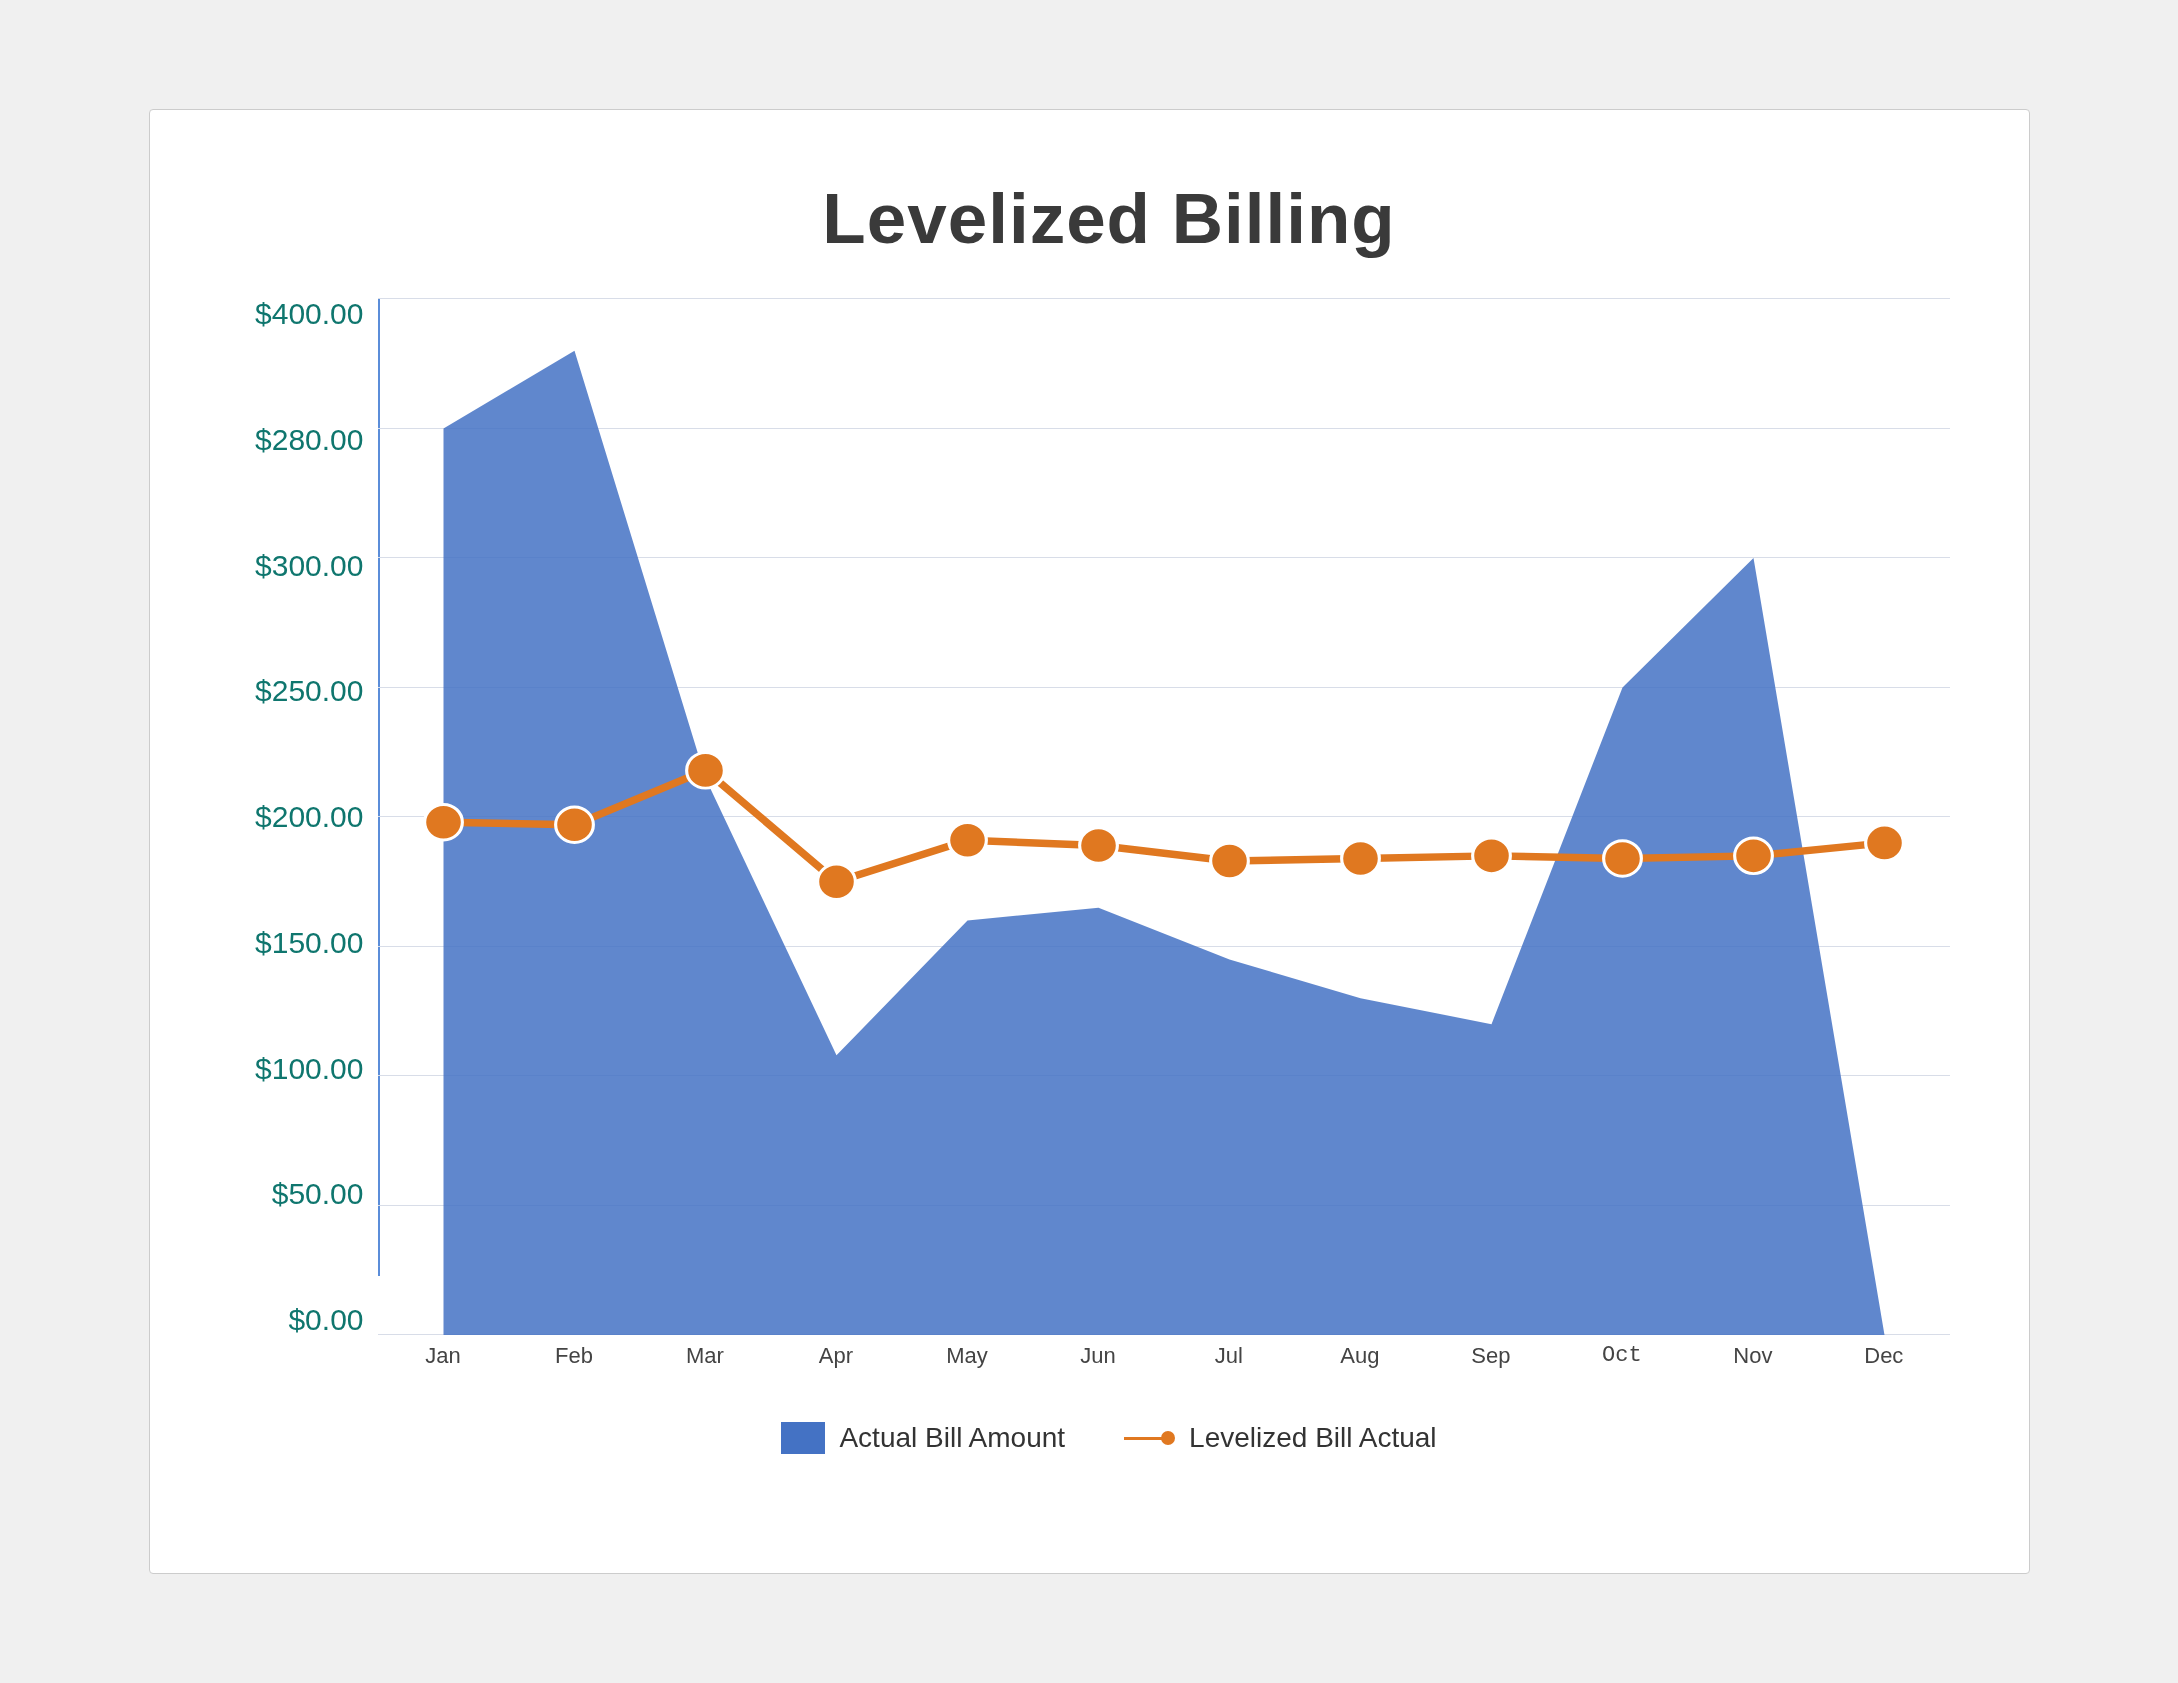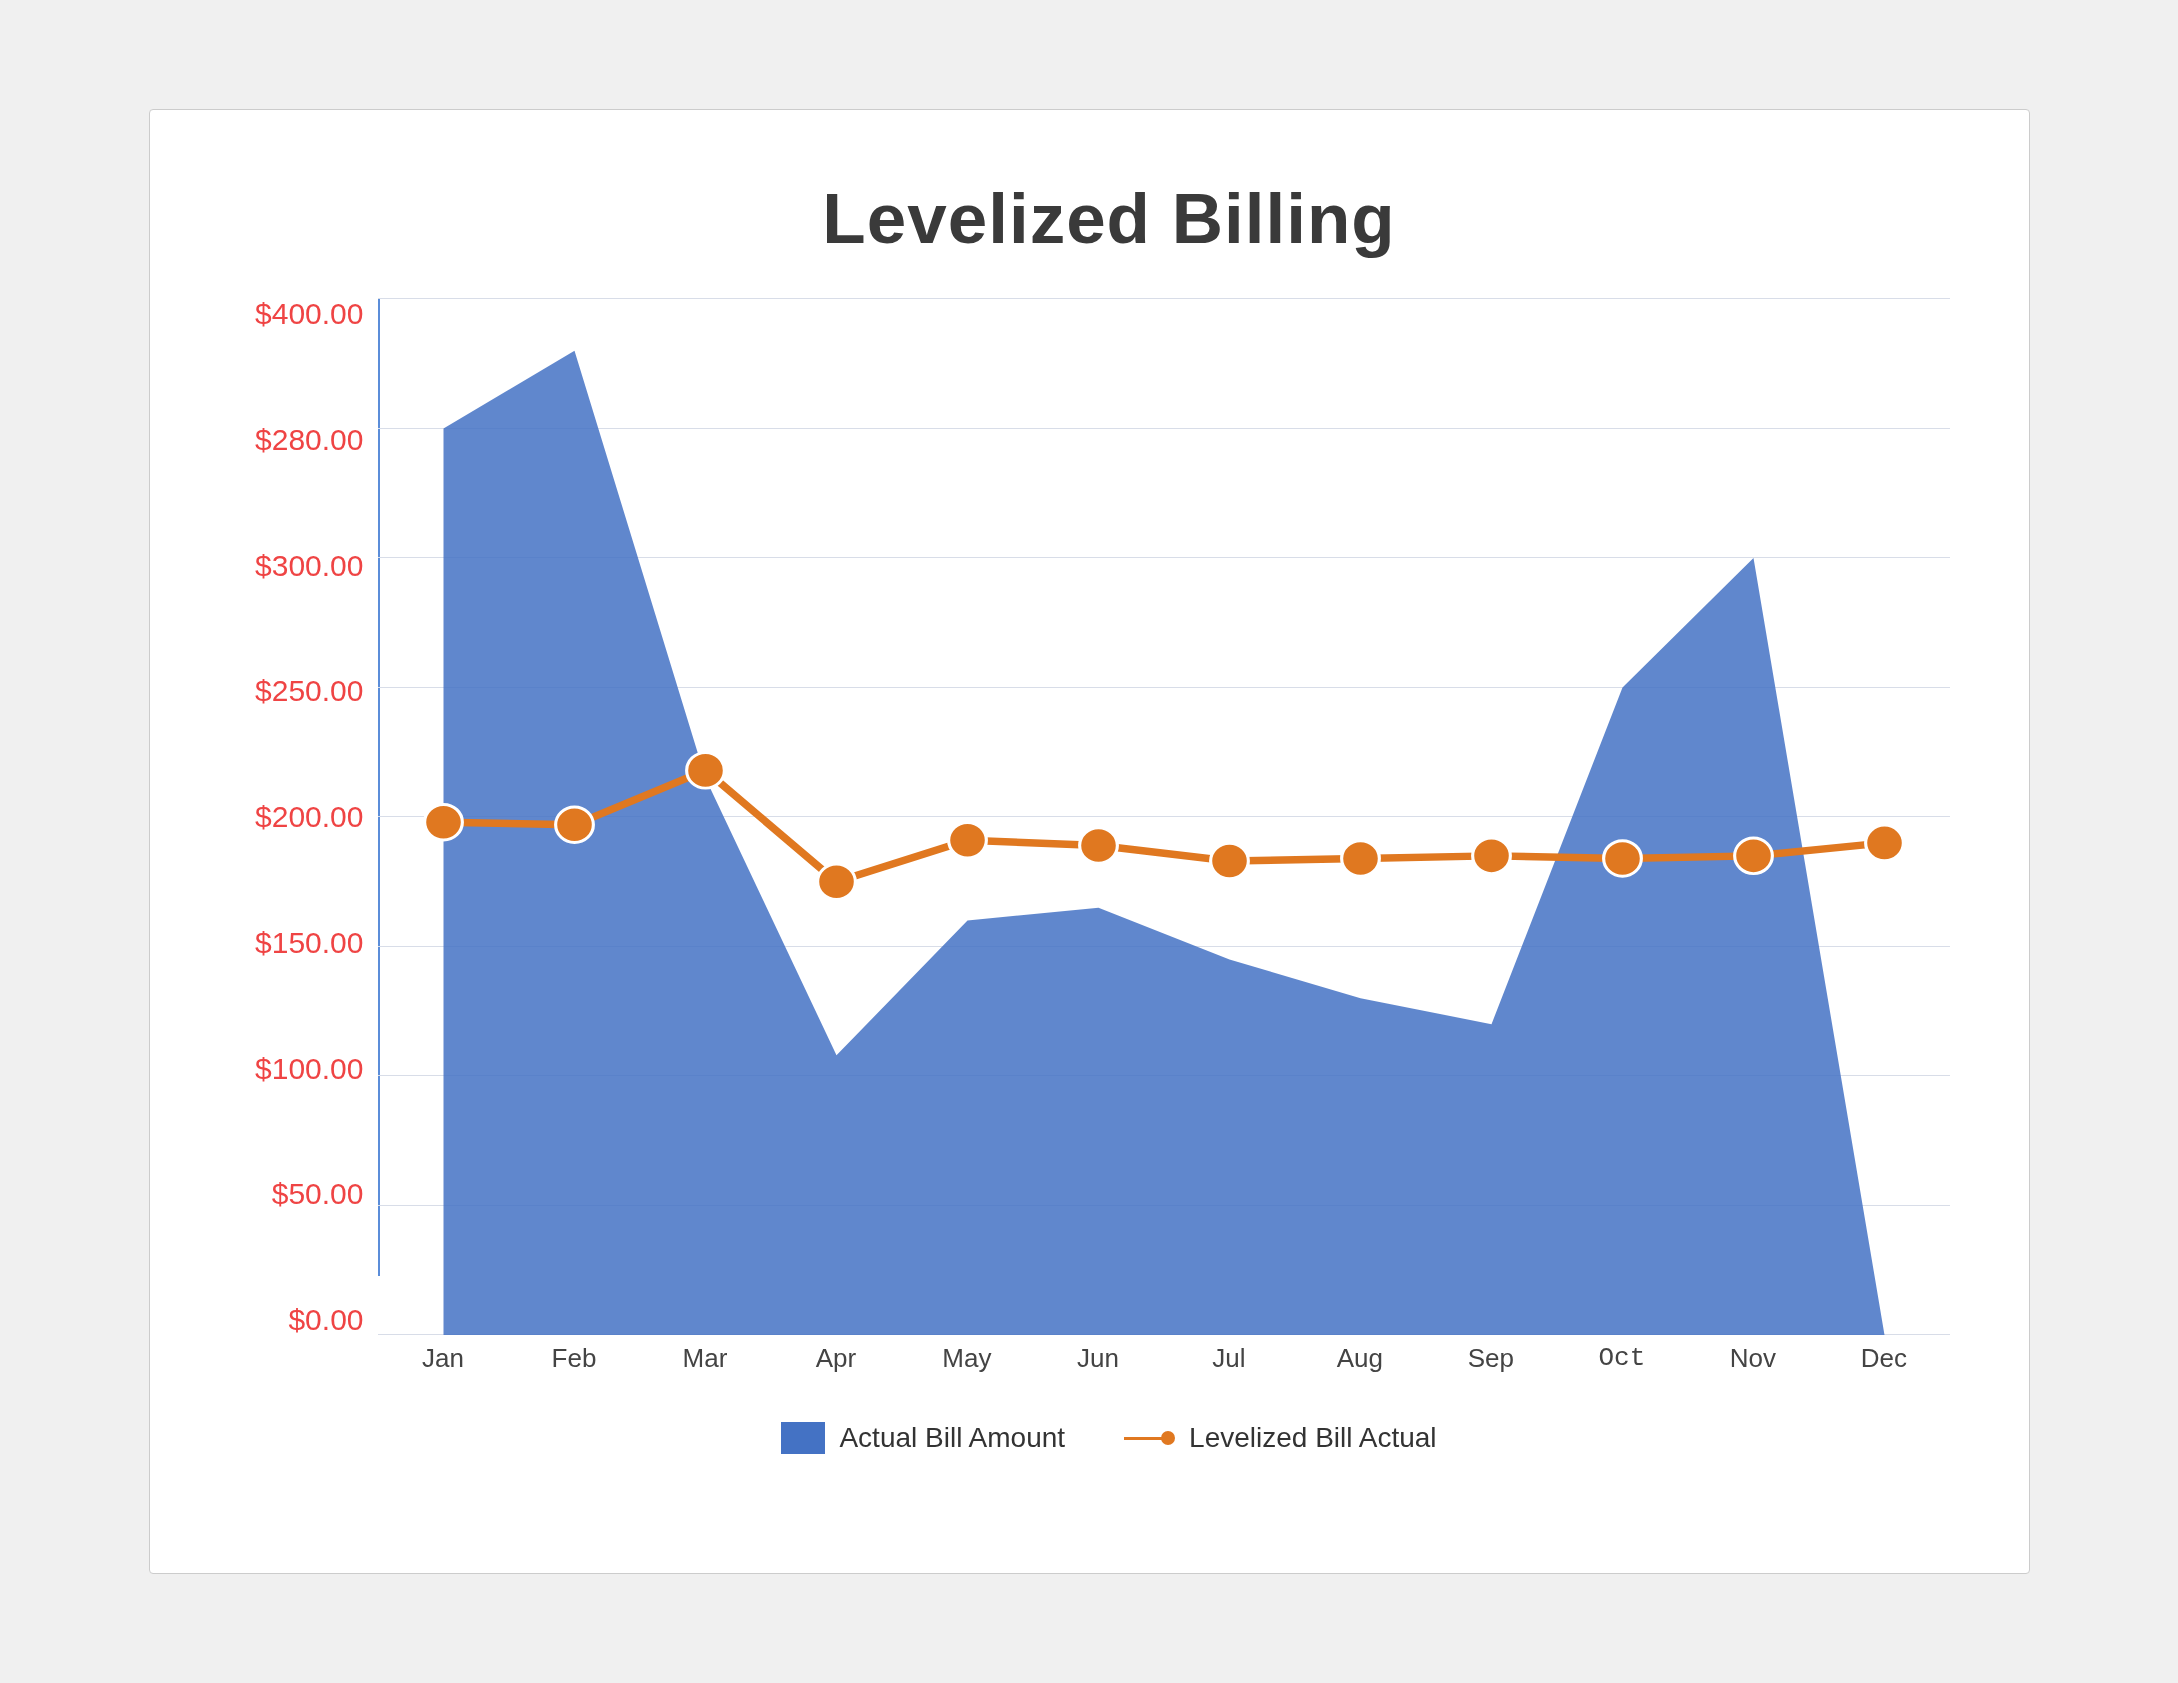--- a/index.html
+++ b/index.html
@@ -40,21 +40,21 @@
       width: 109px;
       display: flex;
       flex-direction: column-reverse;
       justify-content: space-between;
       align-items: flex-end;
       padding-right: 14px;
       padding-bottom: 59px;
     }
     .y-label {
       font-size: 30px;
-      color: #ef4444;
+      color: #0f766e;
       line-height: 1;
     }
     .plot-area {
       flex: 1;
       position: relative;
       display: flex;
       flex-direction: column;
     }
     .grid-and-chart {
       flex: 1;
@@ -67,21 +67,21 @@
       height: 1px;
       background: #d8dde8;
     }
     .x-axis-labels {
       height: 59px;
       display: flex;
       align-items: flex-start;
       padding-top: 8px;
     }
     .x-label {
-      font-size: 26px;
+      font-size: 22px;
       color: #444;
       text-align: center;
     }
     .legend {
       display: flex;
       justify-content: center;
       align-items: center;
       gap: 59px;
       margin-top: 28px;
     }

